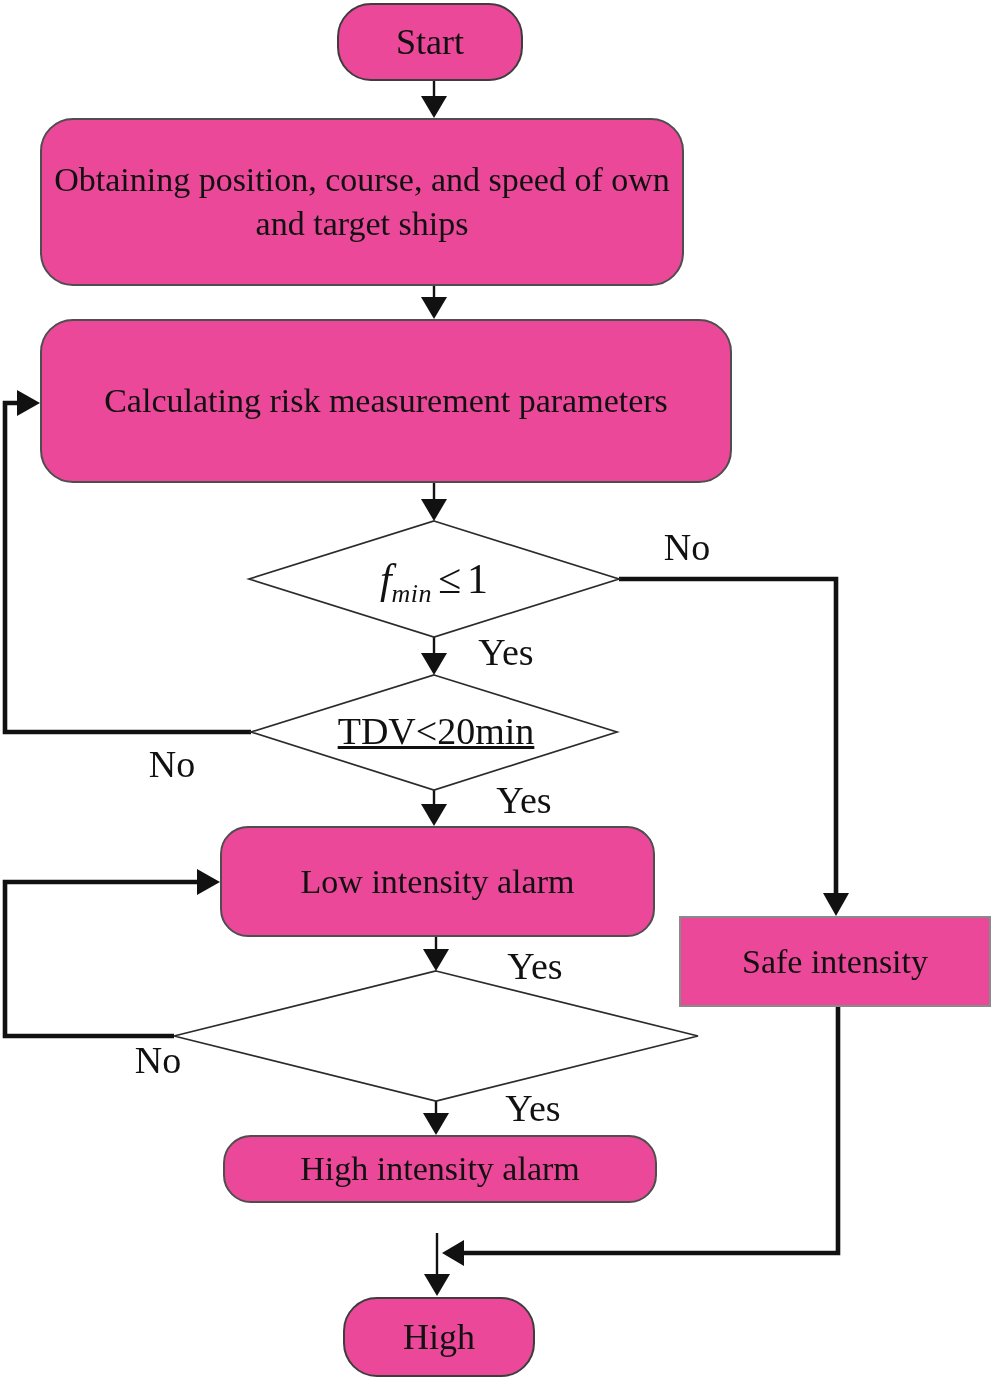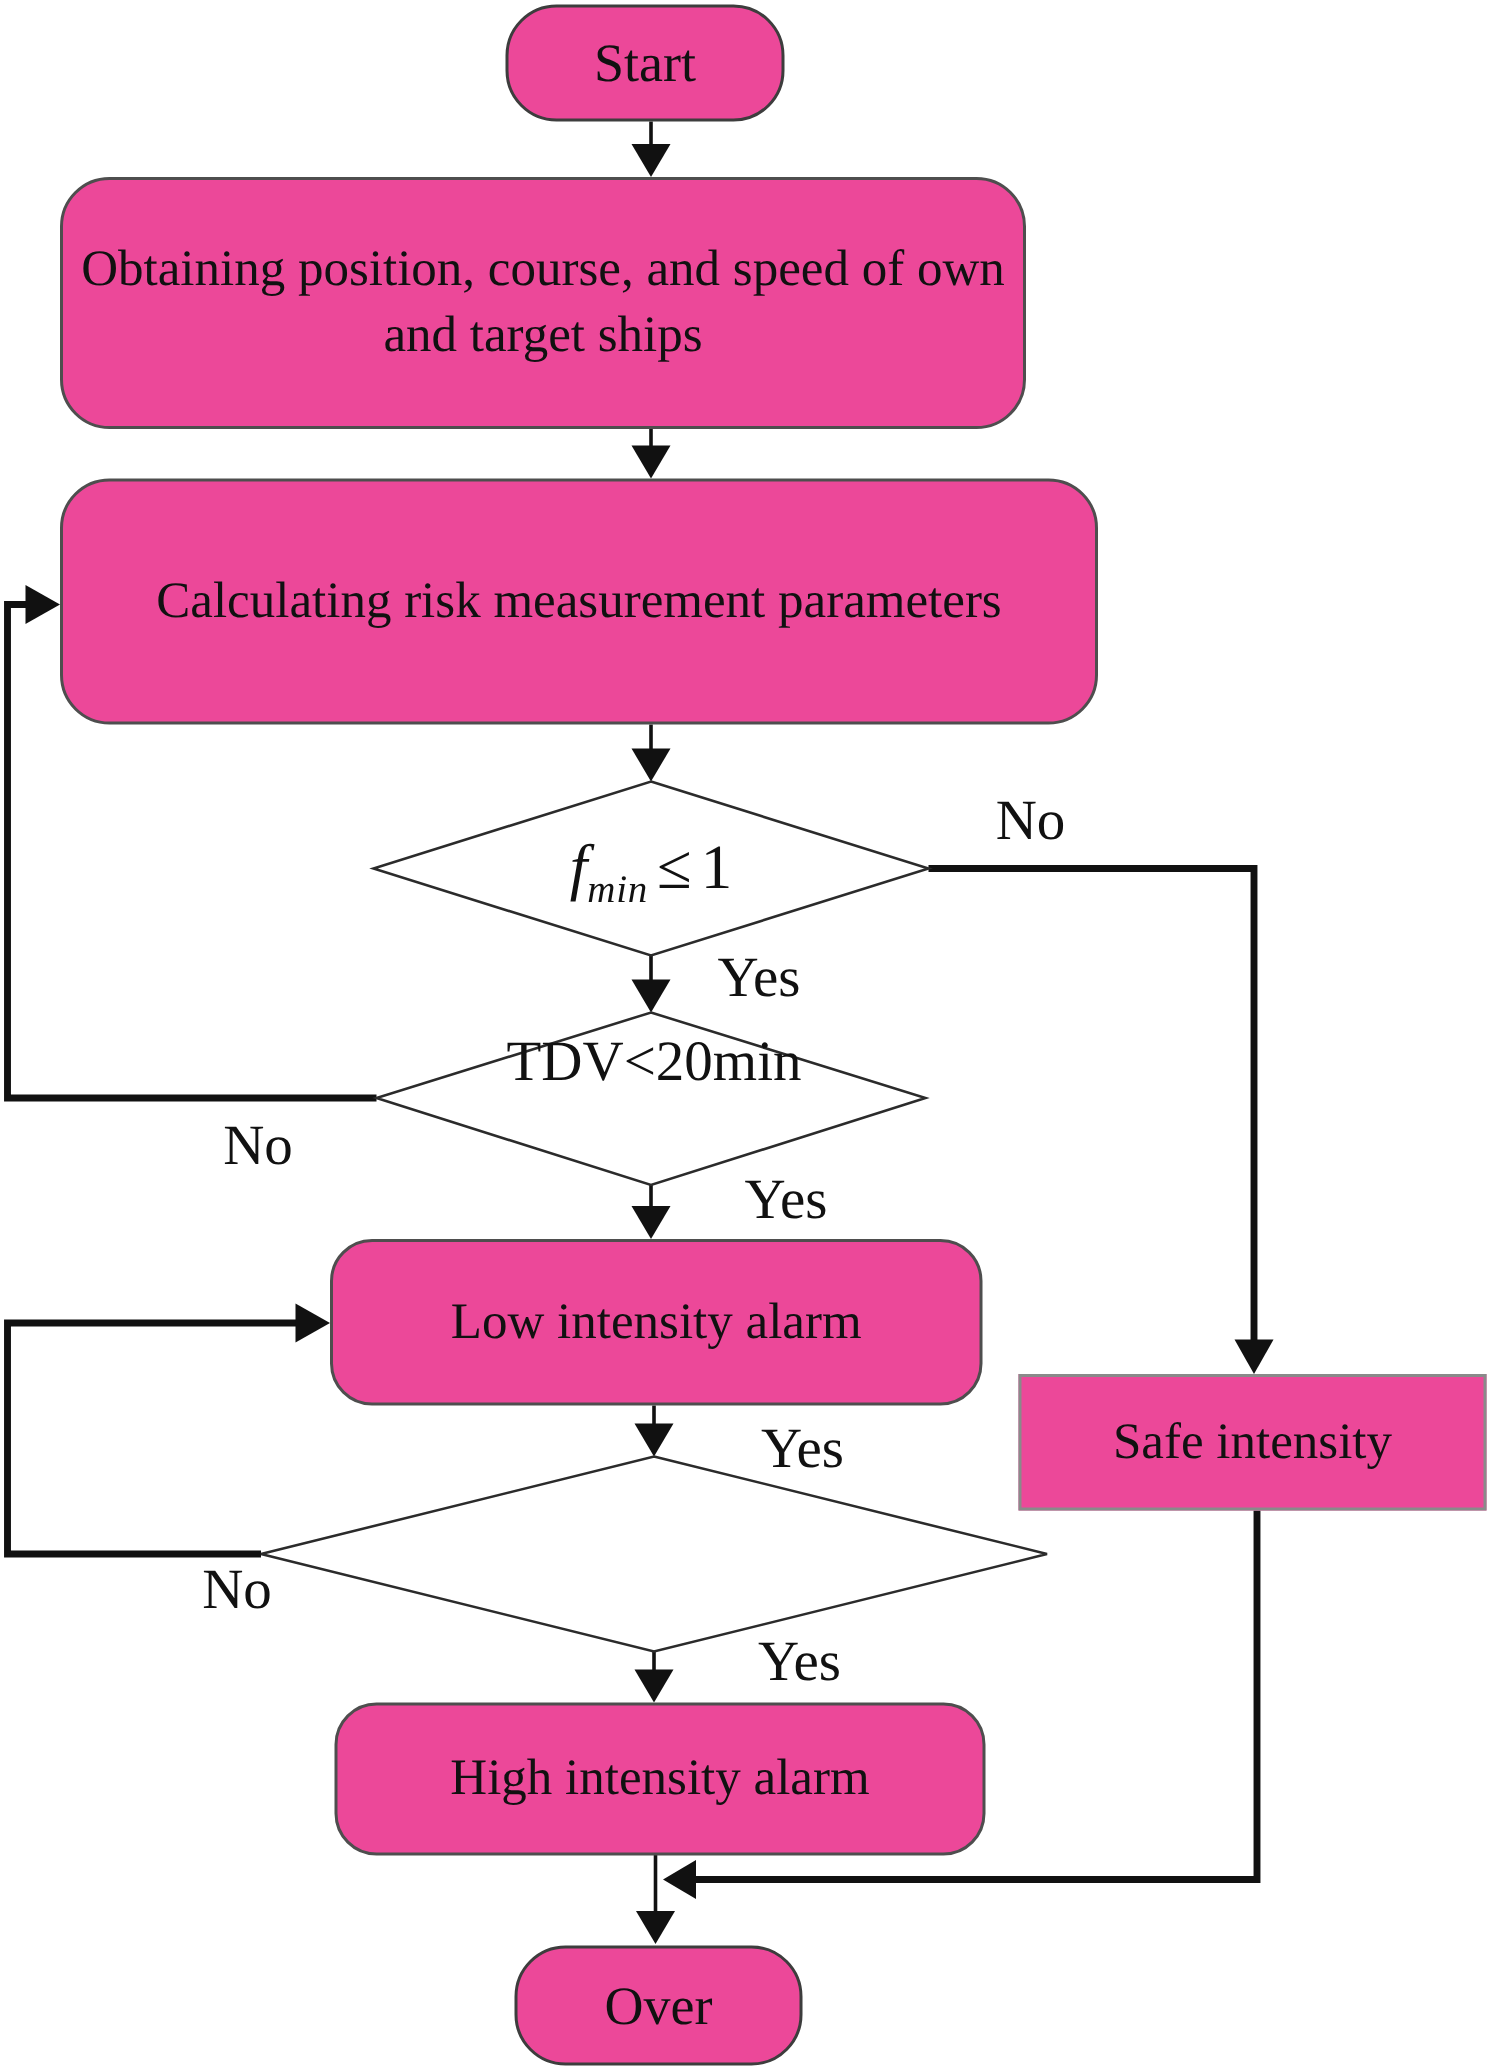--- a/index.html
+++ b/index.html
@@ -89,30 +89,30 @@
       <span>and target ships</span>
     </div>
   </div>
 
   <div class="node rounded" style="left:40px;top:319px;width:692px;height:164px;">Calculating risk measurement parameters</div>
 
   <div class="dtext math" style="left:434px;top:579px;">
     <span>f</span><sub>min</sub><span class="op">≤</span><span class="num">1</span>
   </div>
 
-  <div class="dtext" style="left:436px;top:708px;">TDV&lt;20min</div>
+  <div class="dtext" style="left:436px;top:731px;text-decoration:underline;">TDV&lt;20min</div>
 
   <div class="node rounded" style="left:220px;top:826px;width:435px;height:111px;border-radius:28px;">Low intensity alarm</div>
 
 
-  <div class="node rounded" style="left:223px;top:1135px;width:434px;height:102px;border-radius:28px;">High intensity alarm</div>
+  <div class="node rounded" style="left:223px;top:1135px;width:434px;height:68px;border-radius:28px;">High intensity alarm</div>
 
   <div class="node plain" style="left:679px;top:916px;width:312px;height:91px;">Safe intensity</div>
 
-  <div class="node terminal" style="left:343px;top:1297px;width:192px;height:80px;">Over</div>
+  <div class="node terminal" style="left:343px;top:1297px;width:192px;height:80px;">High</div>
 
   <div class="lbl" style="left:687px;top:547px;">No</div>
   <div class="lbl" style="left:506px;top:652px;">Yes</div>
   <div class="lbl" style="left:172px;top:764px;">No</div>
   <div class="lbl" style="left:524px;top:800px;">Yes</div>
   <div class="lbl" style="left:535px;top:966px;">Yes</div>
   <div class="lbl" style="left:158px;top:1060px;">No</div>
   <div class="lbl" style="left:533px;top:1108px;">Yes</div>
 
 </div>

